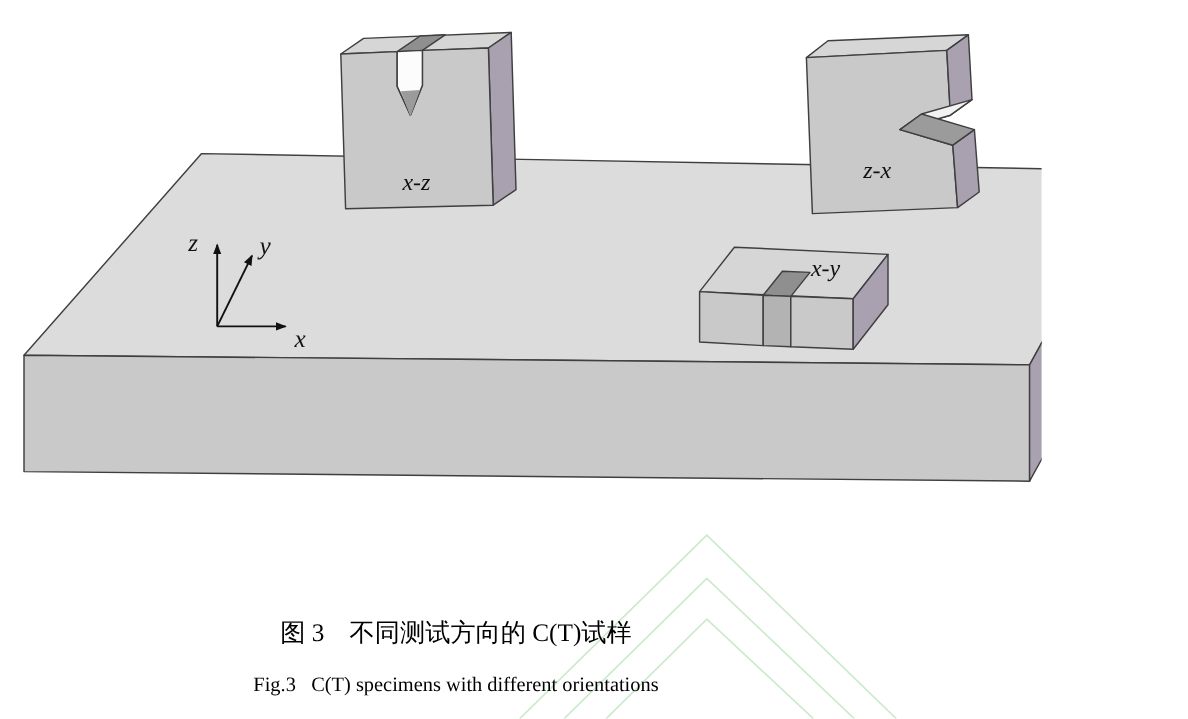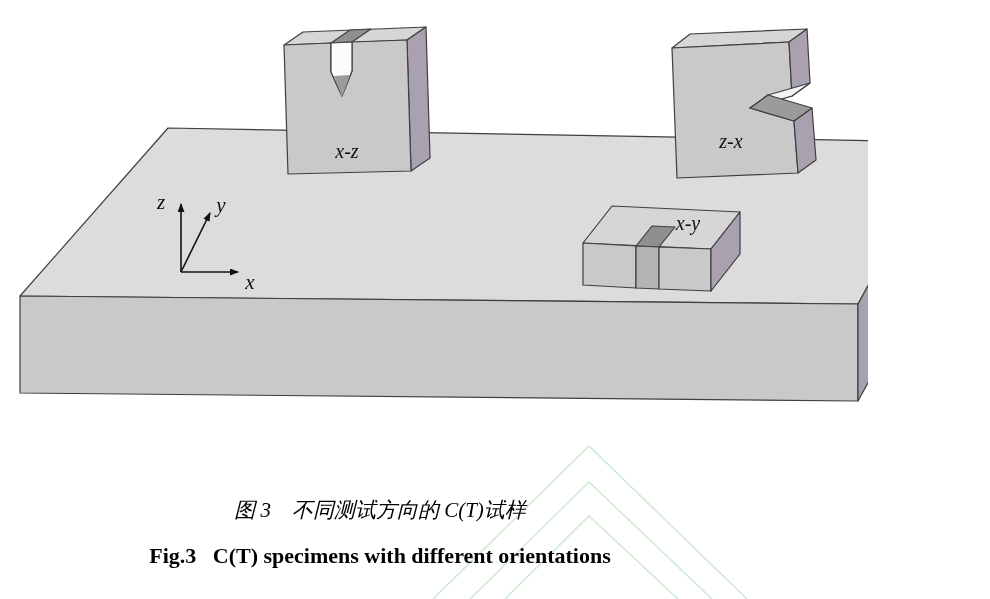--- a/index.html
+++ b/index.html
@@ -42,29 +42,27 @@
     fill: #111111;
   }
   .caption {
     position: absolute;
     left: 0;
     width: 760px;
     text-align: center;
     color: #000000;
   }
   .caption-zh {
-    top: 496px;
+    top: 513px;
     font-size: 21px;
-    font-style: italic;
   }
   .caption-en {
-    top: 543px;
-    font-size: 22px;
+    top: 561px;
+    font-size: 17px;
     white-space: pre;
-    font-weight: bold;
   }
   .watermark {
     fill: none;
     stroke-width: 1.4px;
     opacity: 0.65;
   }
 </style>
 </head>
 <body>
 

